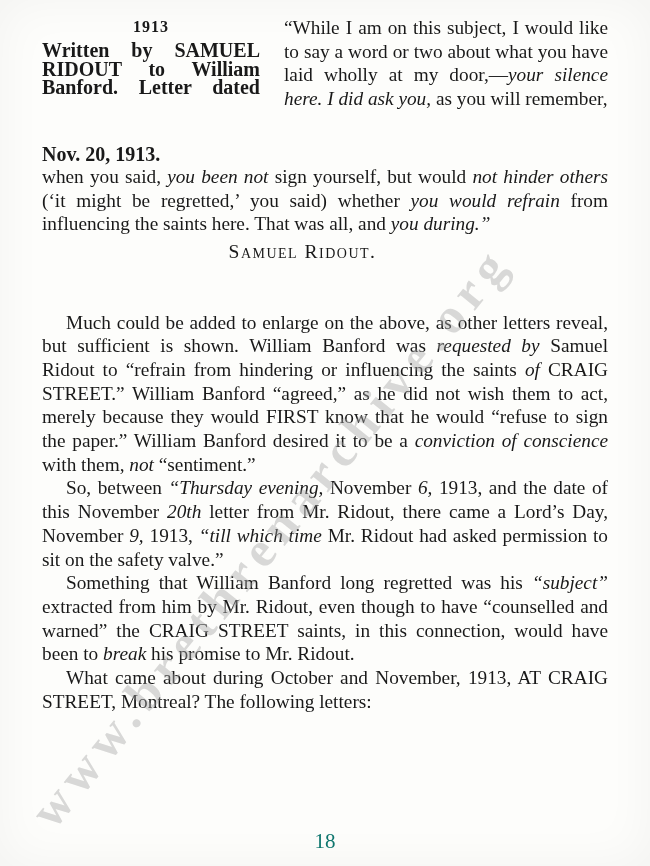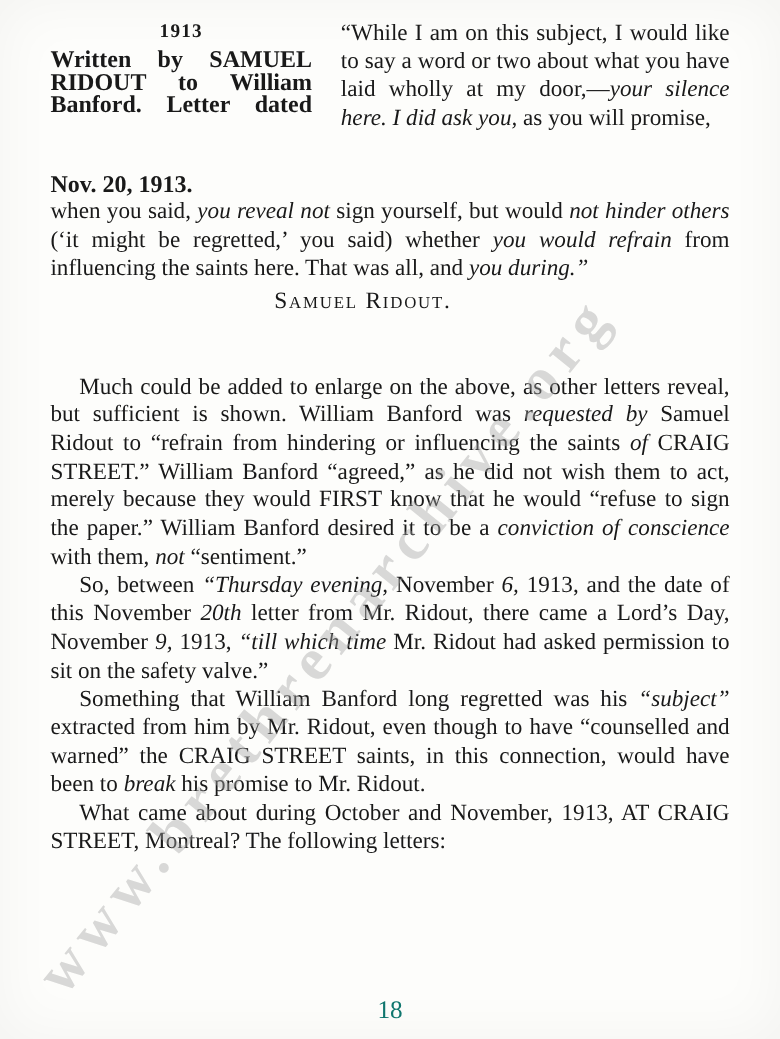--- a/index.html
+++ b/index.html
@@ -64,25 +64,25 @@
       <aside class="note-col">
         <div class="note-year">1913</div>
         <div class="note-text">
           <div class="note-line">Written by SAMUEL</div>
           <div class="note-line">RIDOUT to William</div>
           <div class="note-line">Banford. Letter dated</div>
           <div class="note-line">Nov. 20, 1913.</div>
         </div>
       </aside>
       <div class="quote-col">
-        <p class="rich"><span>“While I am on this subject, I would like to say a word or two about what you have laid wholly at my door,—</span><span class="seg-i">your silence here. I did ask you,</span><span> as you will promise,</span></p>
+        <p class="rich"><span>“While I am on this subject, I would like to say a word or two about what you have laid wholly at my door,—</span><span class="seg-i">your silence here. I did ask you,</span><span> as you will remember,</span></p>
       </div>
     </div>
 
-    <p class="rich quote-cont"><span>when you said, </span><span class="seg-i">you reveal not</span><span> sign yourself, but would </span><span class="seg-i">not hinder others</span><span> (‘it might be regretted,’ you said) whether </span><span class="seg-i">you would refrain</span><span> from influencing the saints here. That was all, and </span><span class="seg-i">you during.”</span></p>
+    <p class="rich quote-cont"><span>when you said, </span><span class="seg-i">you been not</span><span> sign yourself, but would </span><span class="seg-i">not hinder others</span><span> (‘it might be regretted,’ you said) whether </span><span class="seg-i">you would refrain</span><span> from influencing the saints here. That was all, and </span><span class="seg-i">you during.”</span></p>
 
     <div class="signature">Samuel Ridout.</div>
 
     <div class="body-text">
       <p class="rich"><span>Much could be added to enlarge on the above, as other letters reveal, but sufficient is shown. William Banford was </span><span class="seg-i">requested by</span><span> Samuel Ridout to “refrain from hindering or influencing the saints </span><span class="seg-i">of</span><span> CRAIG STREET.” William Banford “agreed,” as he did not wish them to act, merely because they would FIRST know that he would “refuse to sign the paper.” William Banford desired it to be a </span><span class="seg-i">conviction of conscience</span><span> with them, </span><span class="seg-i">not</span><span> “sentiment.”</span></p>
       <p class="rich"><span>So, between </span><span class="seg-i">“Thursday evening,</span><span> November </span><span class="seg-i">6,</span><span> 1913, and the date of this November </span><span class="seg-i">20th</span><span> letter from Mr. Ridout, there came a Lord’s Day, November </span><span class="seg-i">9,</span><span> 1913, </span><span class="seg-i">“till which time</span><span> Mr. Ridout had asked permission to sit on the safety valve.”</span></p>
       <p class="rich"><span>Something that William Banford long regretted was his </span><span class="seg-i">“subject”</span><span> extracted from him by Mr. Ridout, even though to have “counselled and warned” the CRAIG STREET saints, in this connection, would have been to </span><span class="seg-i">break</span><span> his promise to Mr. Ridout.</span></p>
       <p class="rich"><span>What came about during October and November, 1913, AT CRAIG STREET, Montreal? The following letters:</span></p>
     </div>
 

